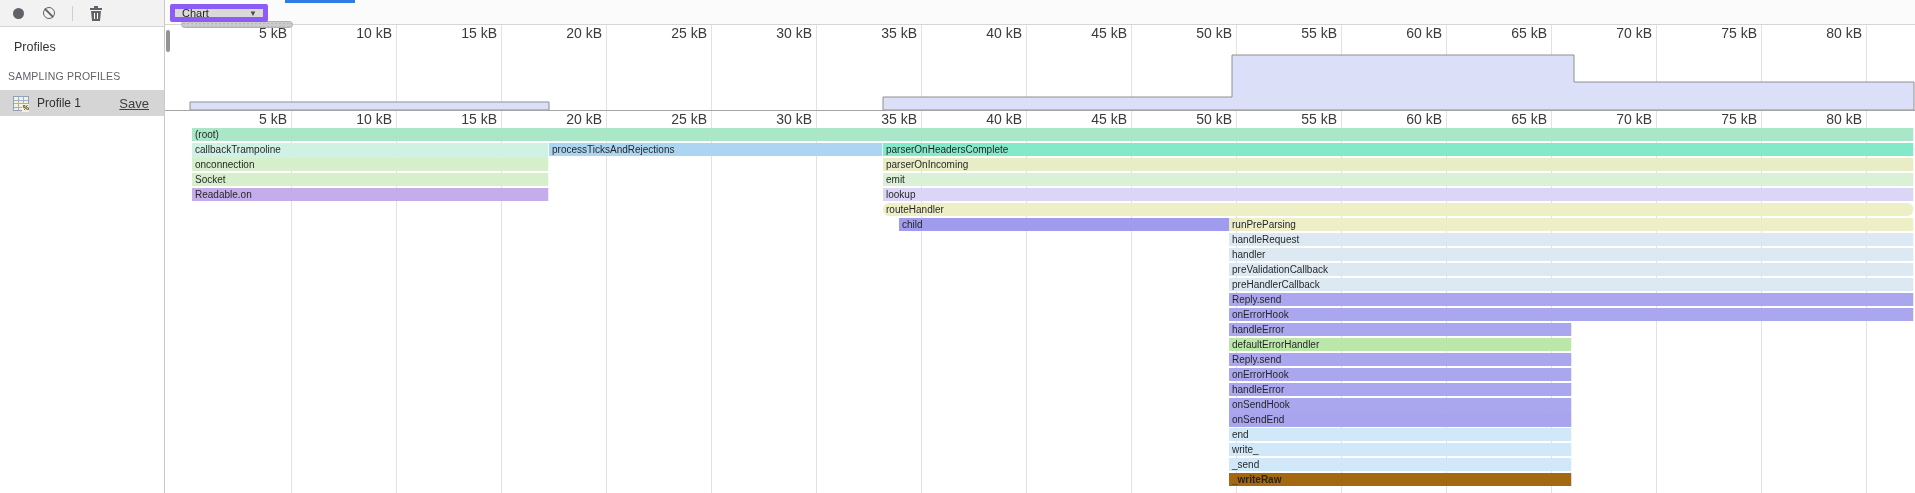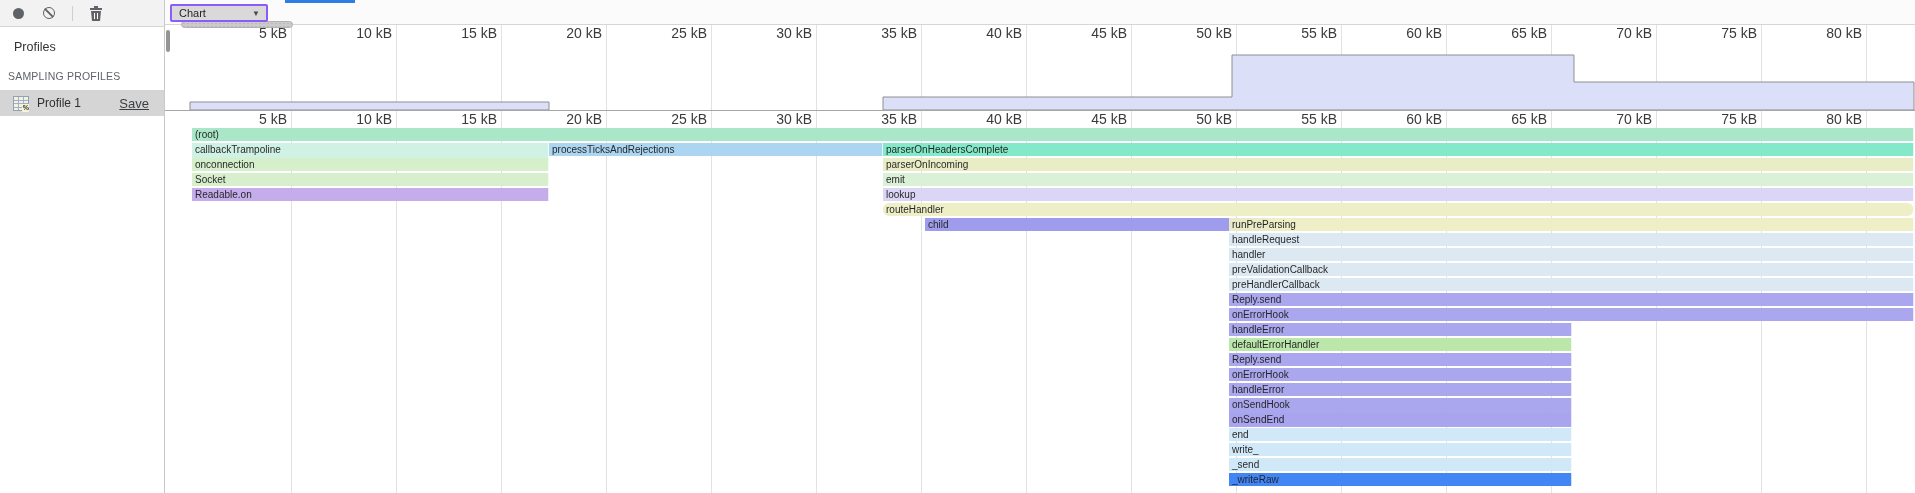--- a/index.html
+++ b/index.html
@@ -48,21 +48,21 @@
   .save-link{margin-left:auto;font-size:13px;color:#3c4043;text-decoration:underline;cursor:pointer;}
   
   .panel{position:absolute;left:165px;top:0;width:1750px;height:493px;background:#fff;}
   .panel-header{
     position:absolute;left:0;top:0;width:100%;height:25px;background:#fbfbfb;
     border-bottom:1px solid #d6d6d6;box-sizing:border-box;
   }
   .tab-accent{position:absolute;top:0;height:3px;z-index:8;}
   .view-select{
     position:absolute;left:5px;top:4px;width:98px;height:18px;background:#d9d9d9;
-    border:2px solid #8b5cf6;border-radius:2px;display:flex;align-items:center;
+    border:5px solid #8b5cf6;border-radius:2px;display:flex;align-items:center;
     font-size:11px;color:#1f1f1f;padding-left:7px;box-sizing:border-box;cursor:pointer;z-index:9;
   }
   .view-select .arrow{margin-left:auto;margin-right:6px;font-size:8px;color:#4a4a4a;}
   .hscroll-thumb{
     position:absolute;left:16px;top:21px;width:112px;height:7px;border-radius:3.5px;
     background:#cbcbcb;border:1px solid #b2b2b2;box-sizing:border-box;z-index:7;cursor:pointer;
     background-image:radial-gradient(circle, #b9b9b9 0.6px, transparent 0.9px);
     background-size:4px 3px;
   }
   .vscroll-thumb{
@@ -190,32 +190,32 @@
     <div class="bar" style="left: 27px; width: 357px; top: 143px; height: 23px; background: rgb(207, 242, 228);"><span>callbackTrampoline</span></div>
     <div class="bar" style="left: 384px; width: 334px; top: 143px; height: 13px; background: rgb(168, 212, 240);"><span>processTicksAndRejections</span></div>
     <div class="bar" style="left: 718px; width: 1031px; top: 143px; height: 13px; background: rgb(127, 233, 198);"><span>parserOnHeadersComplete</span></div>
     <div class="bar" style="left: 27px; width: 357px; top: 158px; height: 13px; background: rgb(214, 239, 202);"><span>onconnection</span></div>
     <div class="bar" style="left: 718px; width: 1031px; top: 158px; height: 13px; background: rgb(233, 237, 195);"><span>parserOnIncoming</span></div>
     <div class="bar" style="left: 27px; width: 357px; top: 173px; height: 13px; background: rgb(214, 239, 202);"><span>Socket</span></div>
     <div class="bar" style="left: 718px; width: 1031px; top: 173px; height: 13px; background: rgb(217, 241, 214);"><span>emit</span></div>
     <div class="bar" style="left: 27px; width: 357px; top: 188px; height: 13px; background: rgb(195, 169, 234);"><span>Readable.on</span></div>
     <div class="bar" style="left: 718px; width: 1031px; top: 188px; height: 13px; background: rgb(218, 213, 246);"><span>lookup</span></div>
     <div class="bar" style="left: 718px; width: 1031px; top: 203px; height: 13px; background: rgb(238, 238, 197); border-radius: 6px;"><span>routeHandler</span></div>
-    <div class="bar dotted" style="left: 760px; width: 345px; top: 218px; height: 13px; background: rgb(156, 152, 238);"><span>child</span></div>
+    <div class="bar dotted" style="left: 734px; width: 345px; top: 218px; height: 13px; background: rgb(156, 152, 238);"><span>child</span></div>
     <div class="bar" style="left: 1064px; width: 685px; top: 218px; height: 13px; background: rgb(238, 238, 197);"><span>runPreParsing</span></div>
     <div class="bar" style="left: 1064px; width: 685px; top: 233px; height: 13px; background: rgb(219, 232, 242);"><span>handleRequest</span></div>
     <div class="bar" style="left: 1064px; width: 685px; top: 248px; height: 13px; background: rgb(219, 232, 242);"><span>handler</span></div>
     <div class="bar" style="left: 1064px; width: 685px; top: 263px; height: 13px; background: rgb(219, 232, 242);"><span>preValidationCallback</span></div>
     <div class="bar" style="left: 1064px; width: 685px; top: 278px; height: 13px; background: rgb(219, 232, 242);"><span>preHandlerCallback</span></div>
     <div class="bar" style="left: 1064px; width: 685px; top: 293px; height: 13px; background: rgb(168, 164, 238);"><span>Reply.send</span></div>
     <div class="bar" style="left: 1064px; width: 685px; top: 308px; height: 13px; background: rgb(168, 164, 238);"><span>onErrorHook</span></div>
     <div class="bar" style="left: 1064px; width: 343px; top: 323px; height: 13px; background: rgb(168, 164, 238);"><span>handleError</span></div>
     <div class="bar" style="left: 1064px; width: 343px; top: 338px; height: 13px; background: rgb(185, 231, 168);"><span>defaultErrorHandler</span></div>
     <div class="bar" style="left: 1064px; width: 343px; top: 353px; height: 13px; background: rgb(168, 164, 238);"><span>Reply.send</span></div>
     <div class="bar" style="left: 1064px; width: 343px; top: 368px; height: 13px; background: rgb(168, 164, 238);"><span>onErrorHook</span></div>
     <div class="bar" style="left: 1064px; width: 343px; top: 383px; height: 13px; background: rgb(168, 164, 238);"><span>handleError</span></div>
     <div class="bar" style="left: 1064px; width: 343px; top: 398px; height: 29px; background: rgb(168, 164, 238);"><span>onSendHook</span></div>
     <div class="bar" style="left: 1064px; width: 343px; top: 413px; height: 13px; background: rgb(168, 164, 238);"><span>onSendEnd</span></div>
     <div class="bar" style="left: 1064px; width: 343px; top: 428px; height: 13px; background: rgb(207, 232, 248);"><span>end</span></div>
     <div class="bar" style="left: 1064px; width: 343px; top: 443px; height: 13px; background: rgb(207, 232, 248);"><span>write_</span></div>
     <div class="bar" style="left: 1064px; width: 343px; top: 458px; height: 13px; background: rgb(207, 232, 248);"><span>_send</span></div>
-    <div class="bar" style="left: 1064px; width: 343px; top: 473px; height: 13px; background: #3b82f6;"><span>_writeRaw</span></div>
+    <div class="bar" style="left: 1064px; width: 343px; top: 473px; height: 13px; background: #a16207; font-weight: bold;"><span>_writeRaw</span></div>
   </div>
 
 </body></html>

